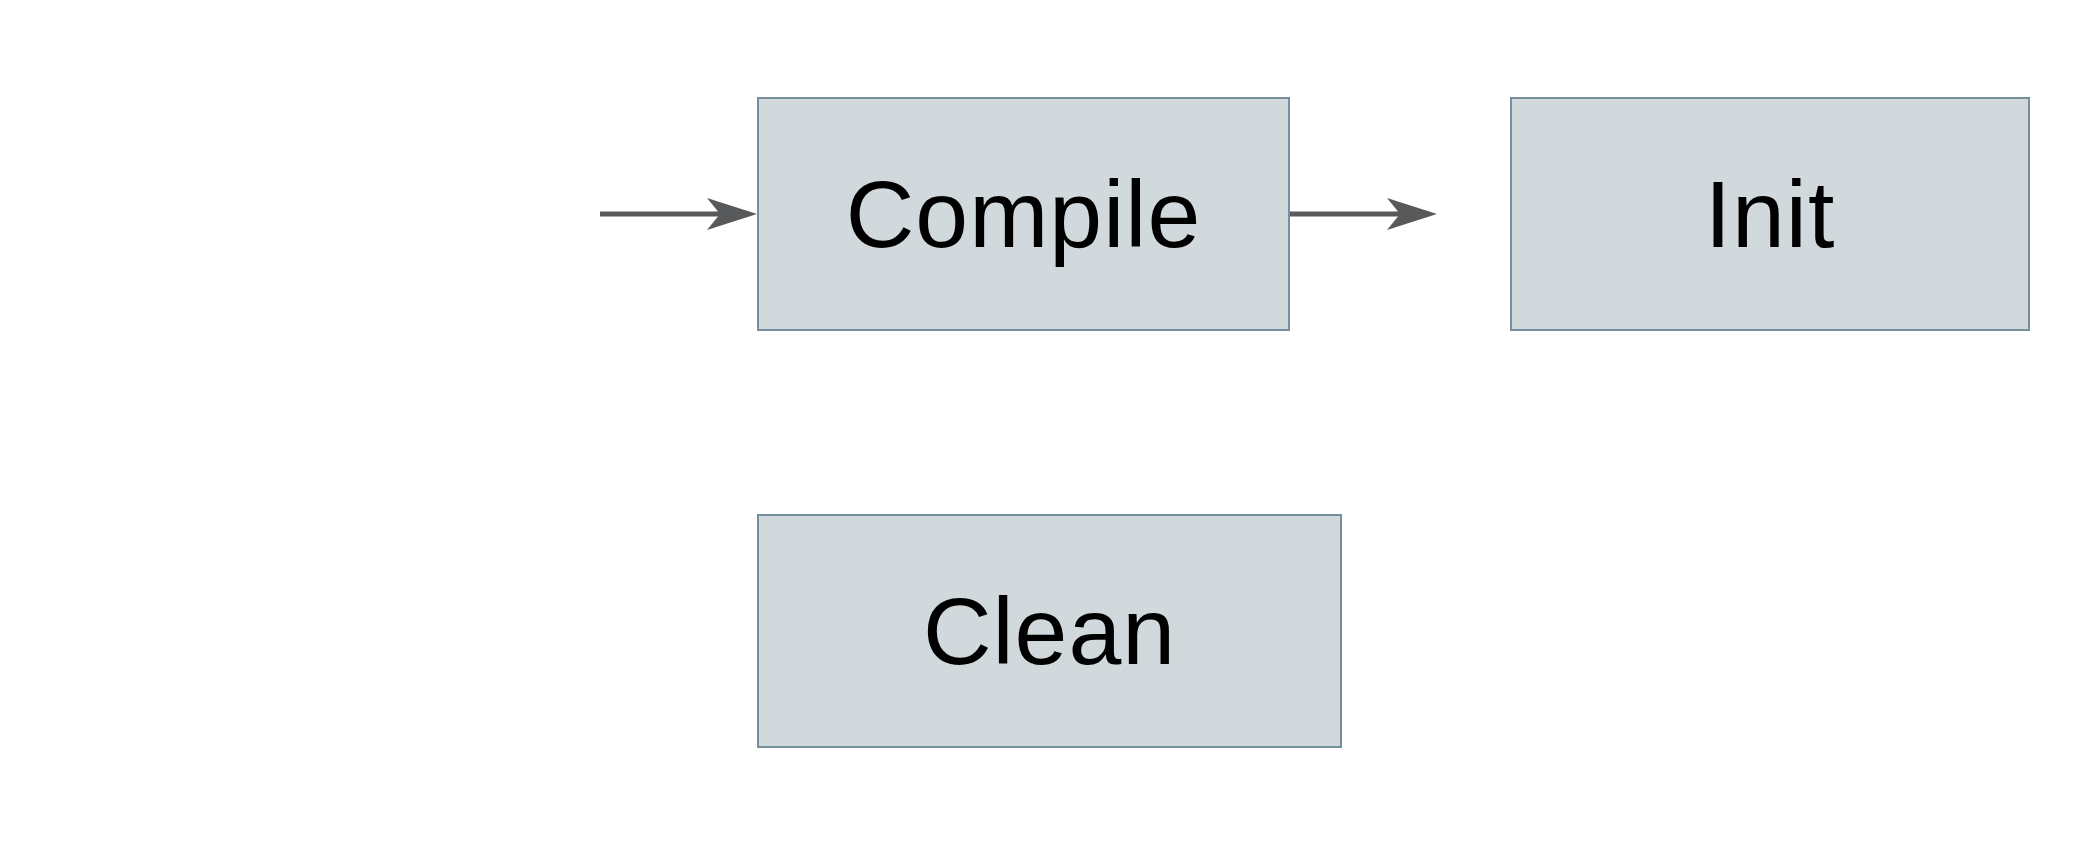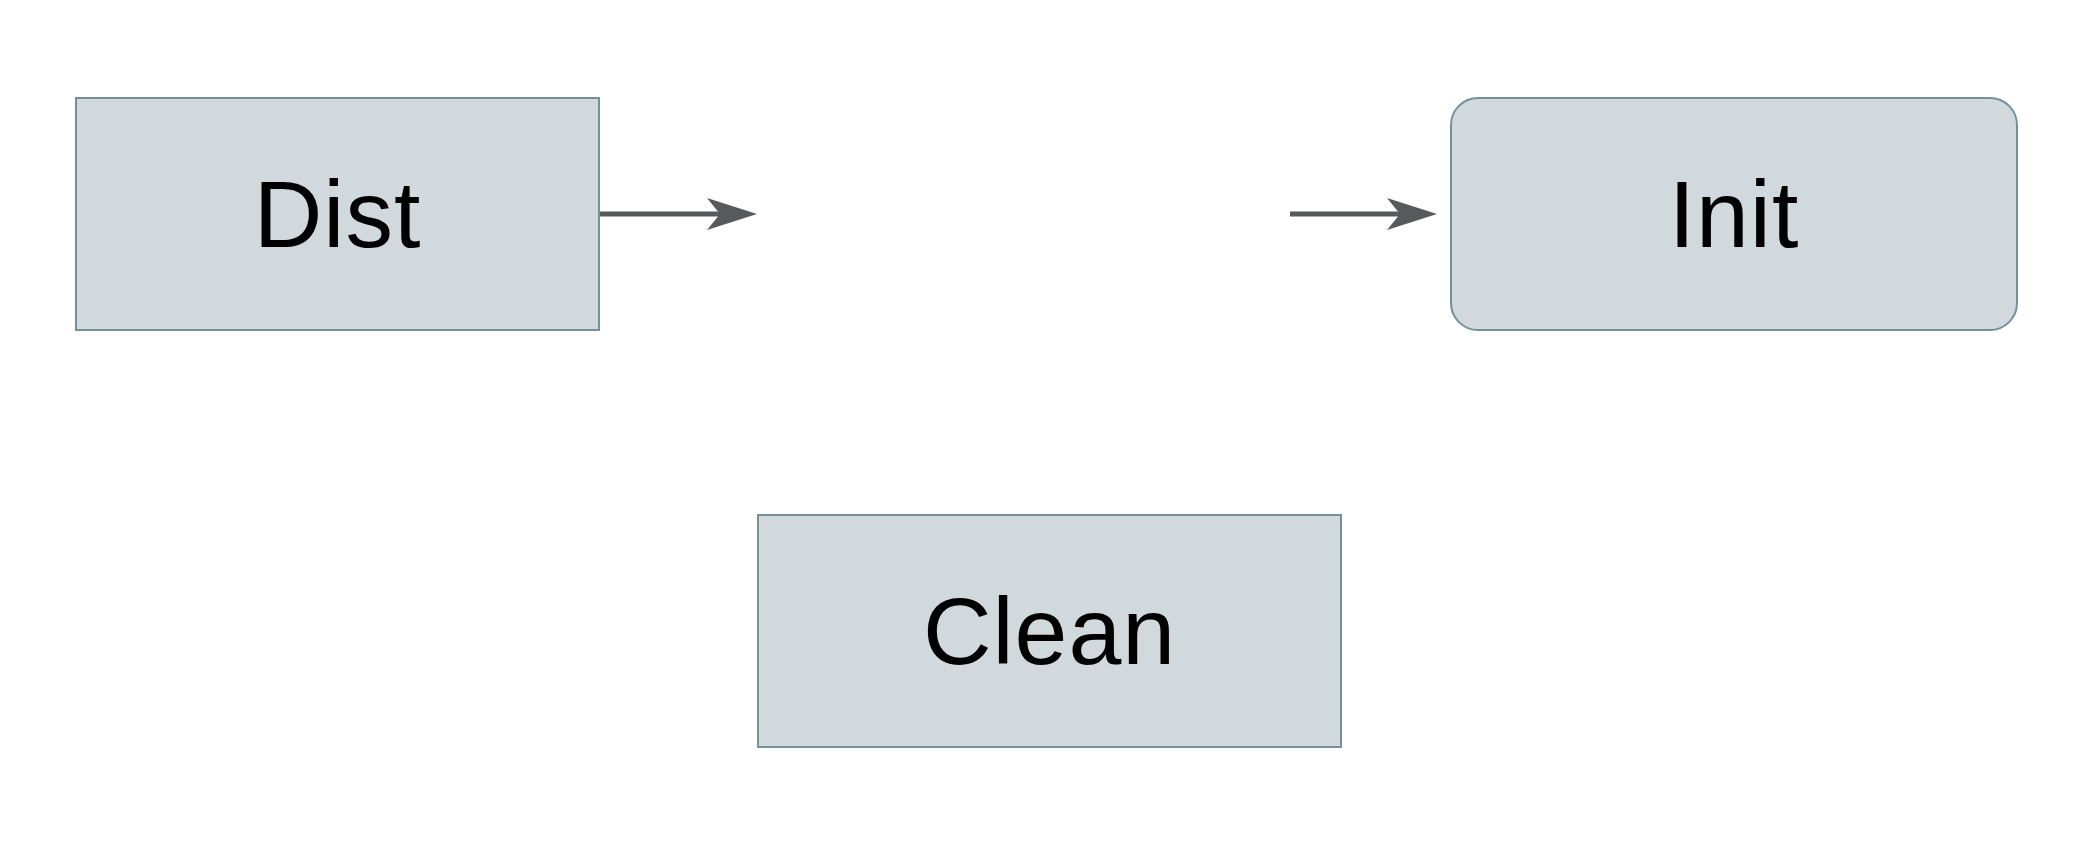--- a/index.html
+++ b/index.html
@@ -28,21 +28,21 @@
   }
   .node span{
     font-size:95px;
     font-weight:400;
     color:var(--text-color);
     letter-spacing:1px;
     white-space:nowrap;
   }
   .node-dist   {left:75px;  top:97px;  width:525px; height:234px;}
   .node-compile{left:757px; top:97px;  width:533px; height:234px;}
-  .node-init   {left:1450px;top:97px;  width:568px; height:234px;border-radius:28px;}
+  .node-init   {left:1510px;top:97px;  width:520px; height:234px;}
   .node-clean  {left:757px; top:514px; width:585px; height:234px;}
   .edge{
     position:absolute;
     top:194px;
     height:40px;
     display:block;
   }
   .edge-1{left:600px; width:157px;}
   .edge-2{left:1290px;width:147px;}
   .edge line{
@@ -52,29 +52,29 @@
   .edge polygon{
     fill:var(--arrow-color);
     stroke:none;
   }
 </style>
 </head>
 <body>
 
 <div class="canvas">
 
-  <div class="node node-dist">
-    <span>Dist</span>
-  </div>
 
   <svg class="edge edge-1" viewBox="0 0 157 40" xmlns="http://www.w3.org/2000/svg">
     <line x1="0" y1="20" x2="122" y2="20"></line>
     <polygon points="107,4 157,20 107,36 120,20"></polygon>
   </svg>
 
+  <div class="node node-compile">
+    <span>Compile</span>
+  </div>
 
   <svg class="edge edge-2" viewBox="0 0 147 40" xmlns="http://www.w3.org/2000/svg">
     <line x1="0" y1="20" x2="112" y2="20"></line>
     <polygon points="97,4 147,20 97,36 110,20"></polygon>
   </svg>
 
   <div class="node node-init">
     <span>Init</span>
   </div>
 

